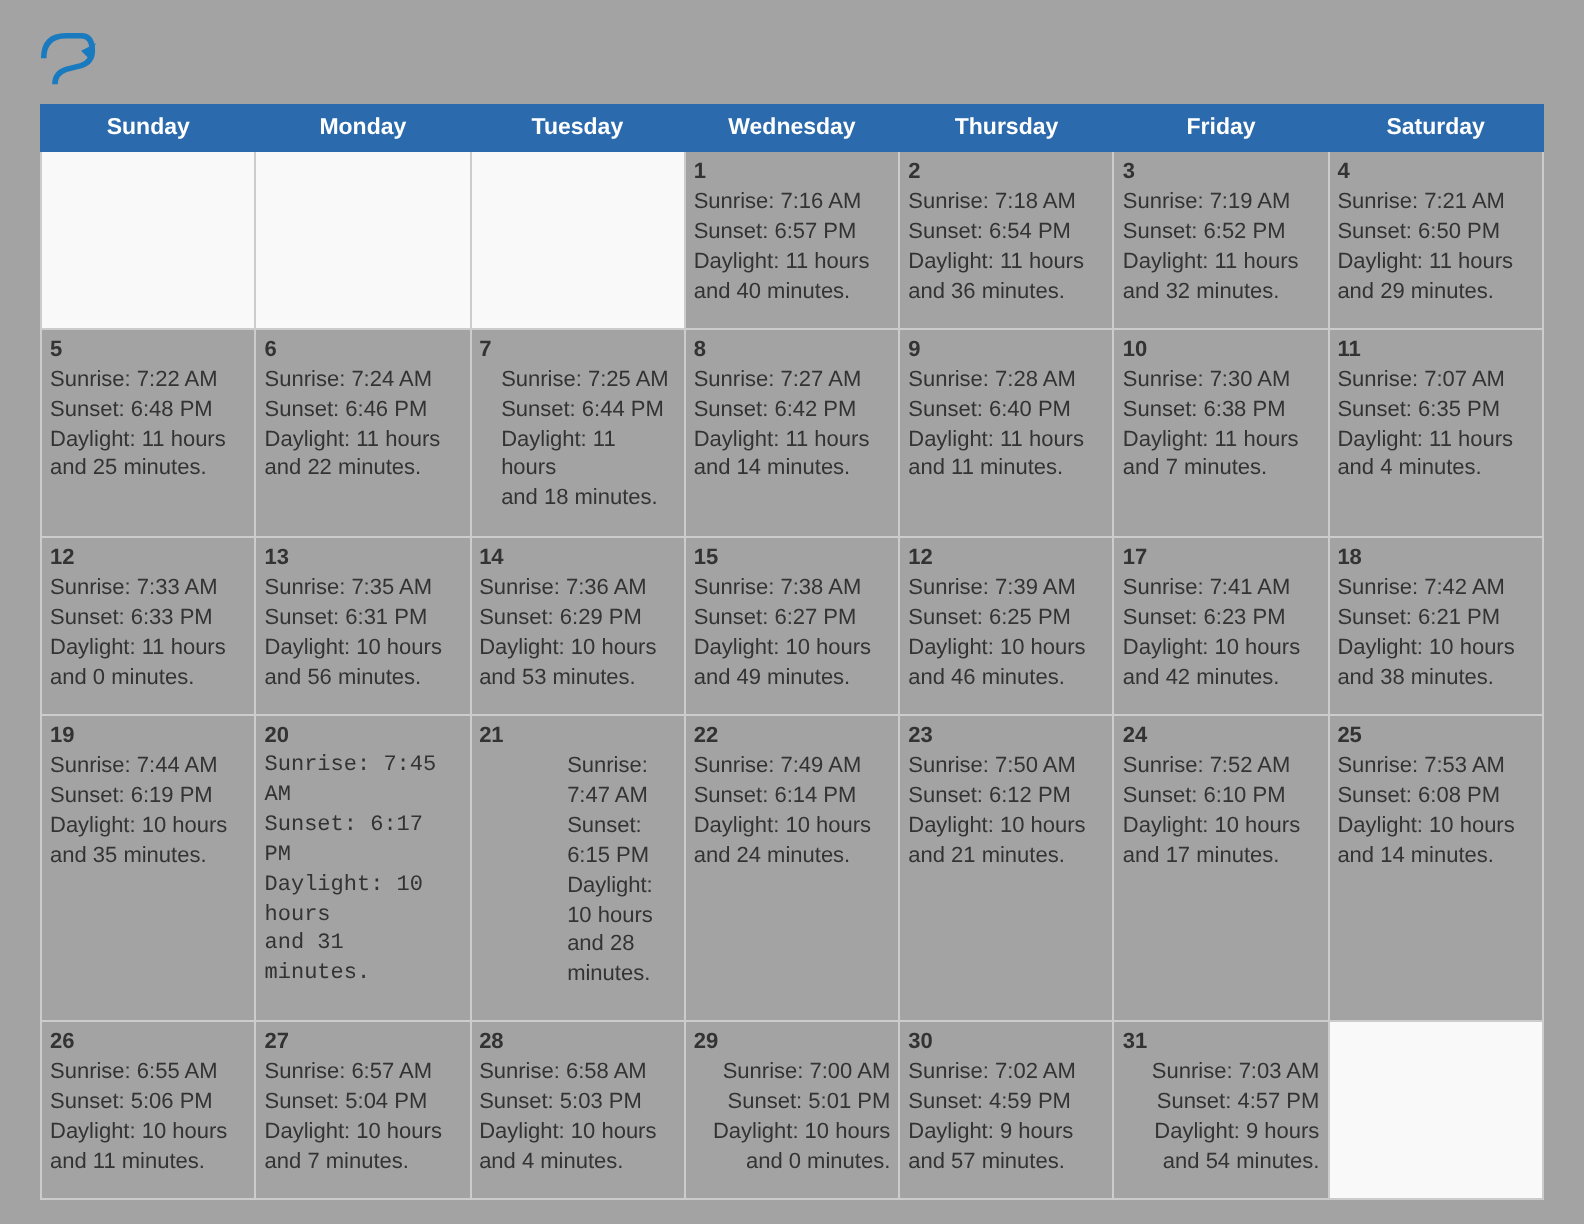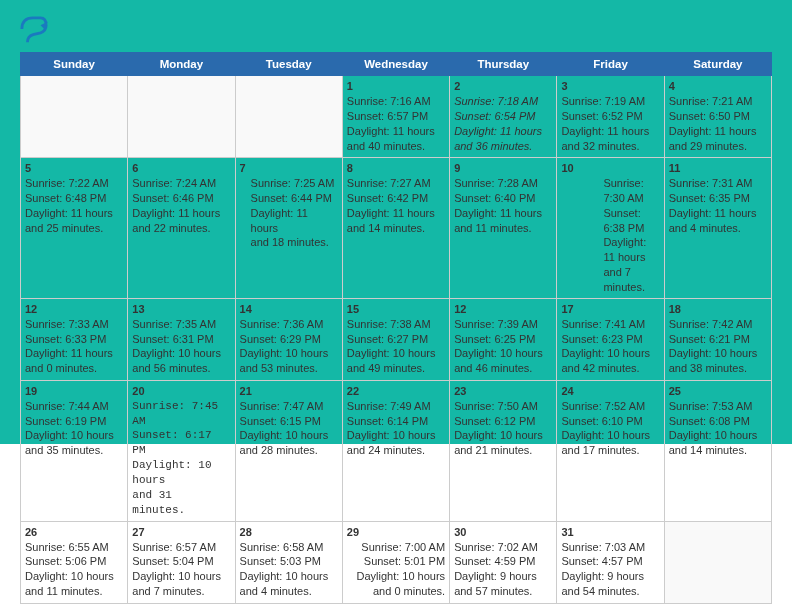--- a/index.html
+++ b/index.html
@@ -5,22 +5,22 @@
     * { box-sizing: border-box; margin: 0; padding: 0; }
     body {
       font-family: Arial, sans-serif;
       background: #fff;
       width: 792px;
       height: 612px;
       overflow: hidden;
     }
     .page {
       width: 792px;
-      height: 444px;
-      background: #14b8a6;
+      height: 612px;
+      background: #a3a3a3;
       padding: 16px 20px 12px 20px;
       display: flex;
       flex-direction: column;
     }
     .header {
       display: flex;
       justify-content: space-between;
       align-items: flex-start;
       margin-bottom: 8px;
     }
@@ -136,21 +136,21 @@
           <td class="empty-cell"></td>
           <td>
             <span class="day-number">1</span>
             <div class="day-info" style="white-space: pre-line;">Sunrise: 7:16 AM
 Sunset: 6:57 PM
 Daylight: 11 hours
 and 40 minutes.</div>
           </td>
           <td>
             <span class="day-number">2</span>
-            <div class="day-info" style="white-space: pre-line; font-style: italic;">Sunrise: 7:18 AM
+            <div class="day-info" style="white-space: pre-line;">Sunrise: 7:18 AM
 Sunset: 6:54 PM
 Daylight: 11 hours
 and 36 minutes.</div>
           </td>
           <td>
             <span class="day-number">3</span>
             <div class="day-info" style="white-space: pre-line;">Sunrise: 7:19 AM
 Sunset: 6:52 PM
 Daylight: 11 hours
 and 32 minutes.</div>
@@ -194,28 +194,28 @@
           </td>
           <td>
             <span class="day-number">9</span>
             <div class="day-info" style="white-space: pre-line;">Sunrise: 7:28 AM
 Sunset: 6:40 PM
 Daylight: 11 hours
 and 11 minutes.</div>
           </td>
           <td>
             <span class="day-number">10</span>
-            <div class="day-info" style="white-space: pre-line; margin-left: 42px;">Sunrise: 7:30 AM
+            <div class="day-info" style="white-space: pre-line;">Sunrise: 7:30 AM
 Sunset: 6:38 PM
 Daylight: 11 hours
 and 7 minutes.</div>
           </td>
           <td>
             <span class="day-number">11</span>
-            <div class="day-info" style="white-space: pre-line;">Sunrise: 7:31 AM
+            <div class="day-info" style="white-space: pre-line;">Sunrise: 7:07 AM
 Sunset: 6:35 PM
 Daylight: 11 hours
 and 4 minutes.</div>
           </td>
         </tr>
         <tr>
           <td>
             <span class="day-number">12</span>
             <div class="day-info" style="white-space: pre-line;">Sunrise: 7:33 AM
 Sunset: 6:33 PM
@@ -275,21 +275,21 @@
           </td>
           <td>
             <span class="day-number">20</span>
             <div class="day-info" style="white-space: pre-line; font-family: Liberation Mono, monospace;">Sunrise: 7:45 AM
 Sunset: 6:17 PM
 Daylight: 10 hours
 and 31 minutes.</div>
           </td>
           <td>
             <span class="day-number">21</span>
-            <div class="day-info" style="white-space: pre-line;">Sunrise: 7:47 AM
+            <div class="day-info" style="white-space: pre-line; margin-left: 44px;">Sunrise: 7:47 AM
 Sunset: 6:15 PM
 Daylight: 10 hours
 and 28 minutes.</div>
           </td>
           <td>
             <span class="day-number">22</span>
             <div class="day-info" style="white-space: pre-line;">Sunrise: 7:49 AM
 Sunset: 6:14 PM
 Daylight: 10 hours
 and 24 minutes.</div>
@@ -347,21 +347,21 @@
           </td>
           <td>
             <span class="day-number">30</span>
             <div class="day-info" style="white-space: pre-line;">Sunrise: 7:02 AM
 Sunset: 4:59 PM
 Daylight: 9 hours
 and 57 minutes.</div>
           </td>
           <td>
             <span class="day-number">31</span>
-            <div class="day-info" style="white-space: pre-line;">Sunrise: 7:03 AM
+            <div class="day-info" style="white-space: pre-line; text-align: right;">Sunrise: 7:03 AM
 Sunset: 4:57 PM
 Daylight: 9 hours
 and 54 minutes.</div>
           </td>
           <td class="empty-cell"></td>
         </tr>
       </tbody>
   </table>
 </div>
 

